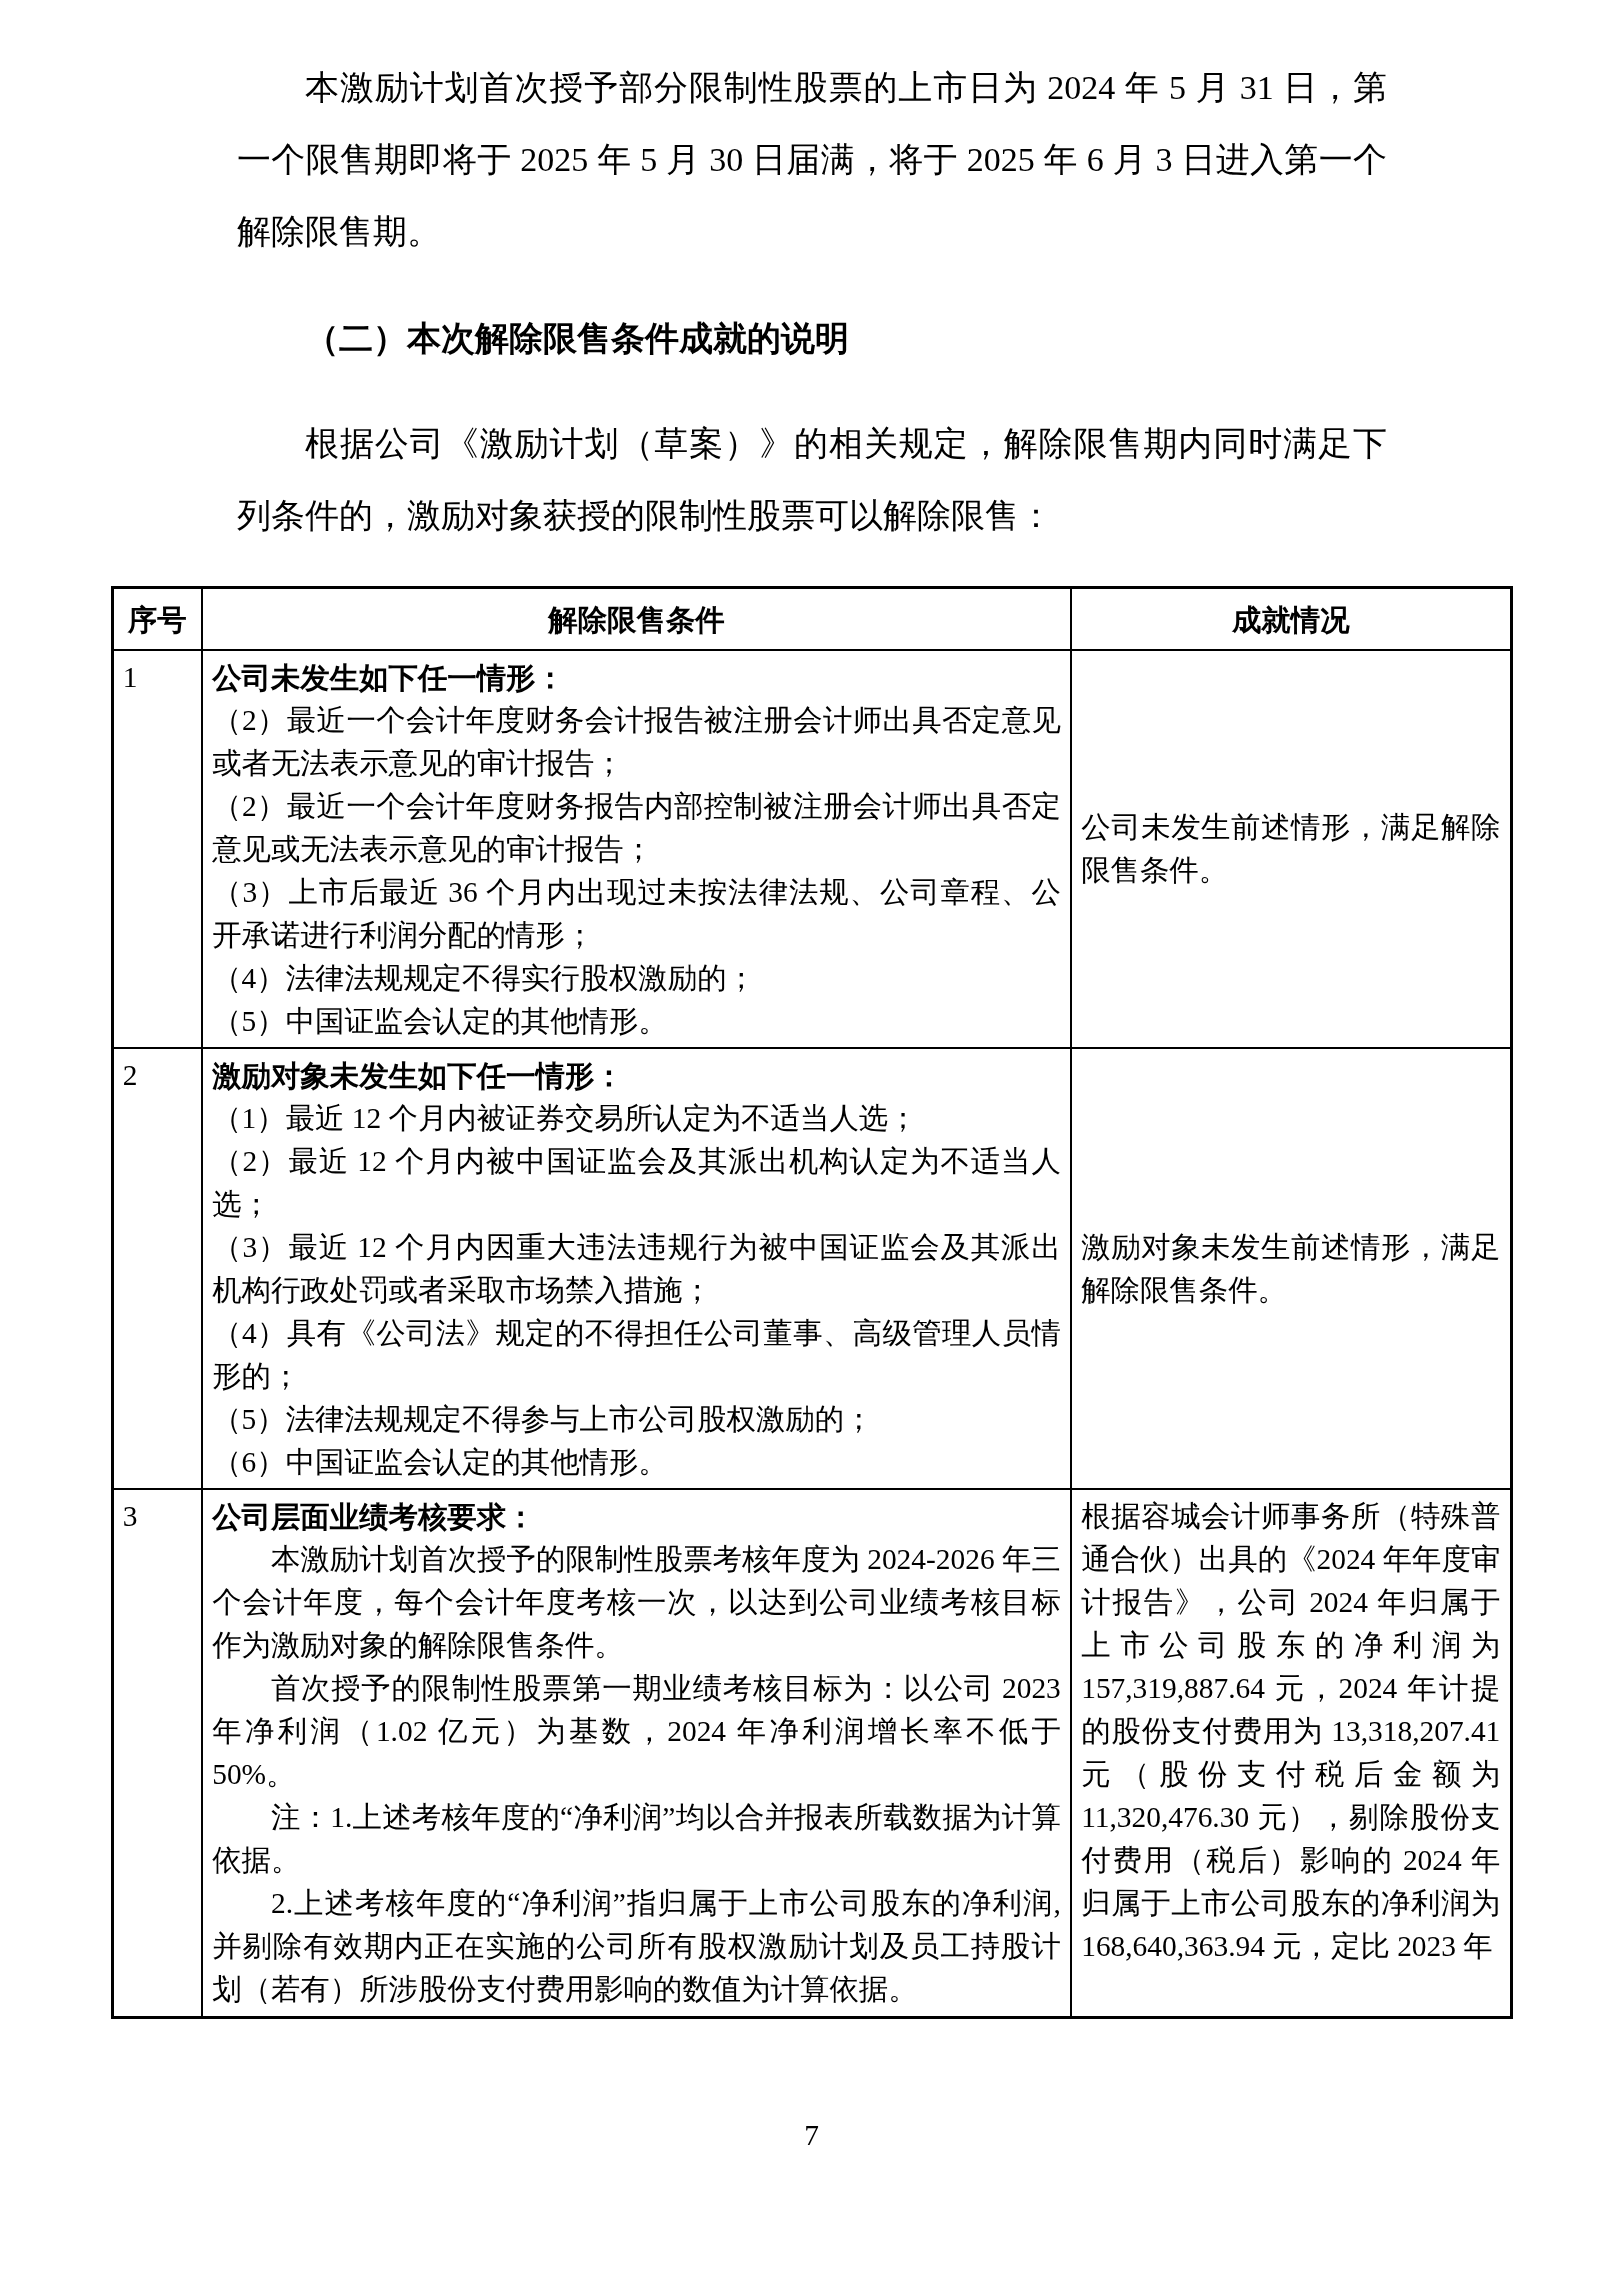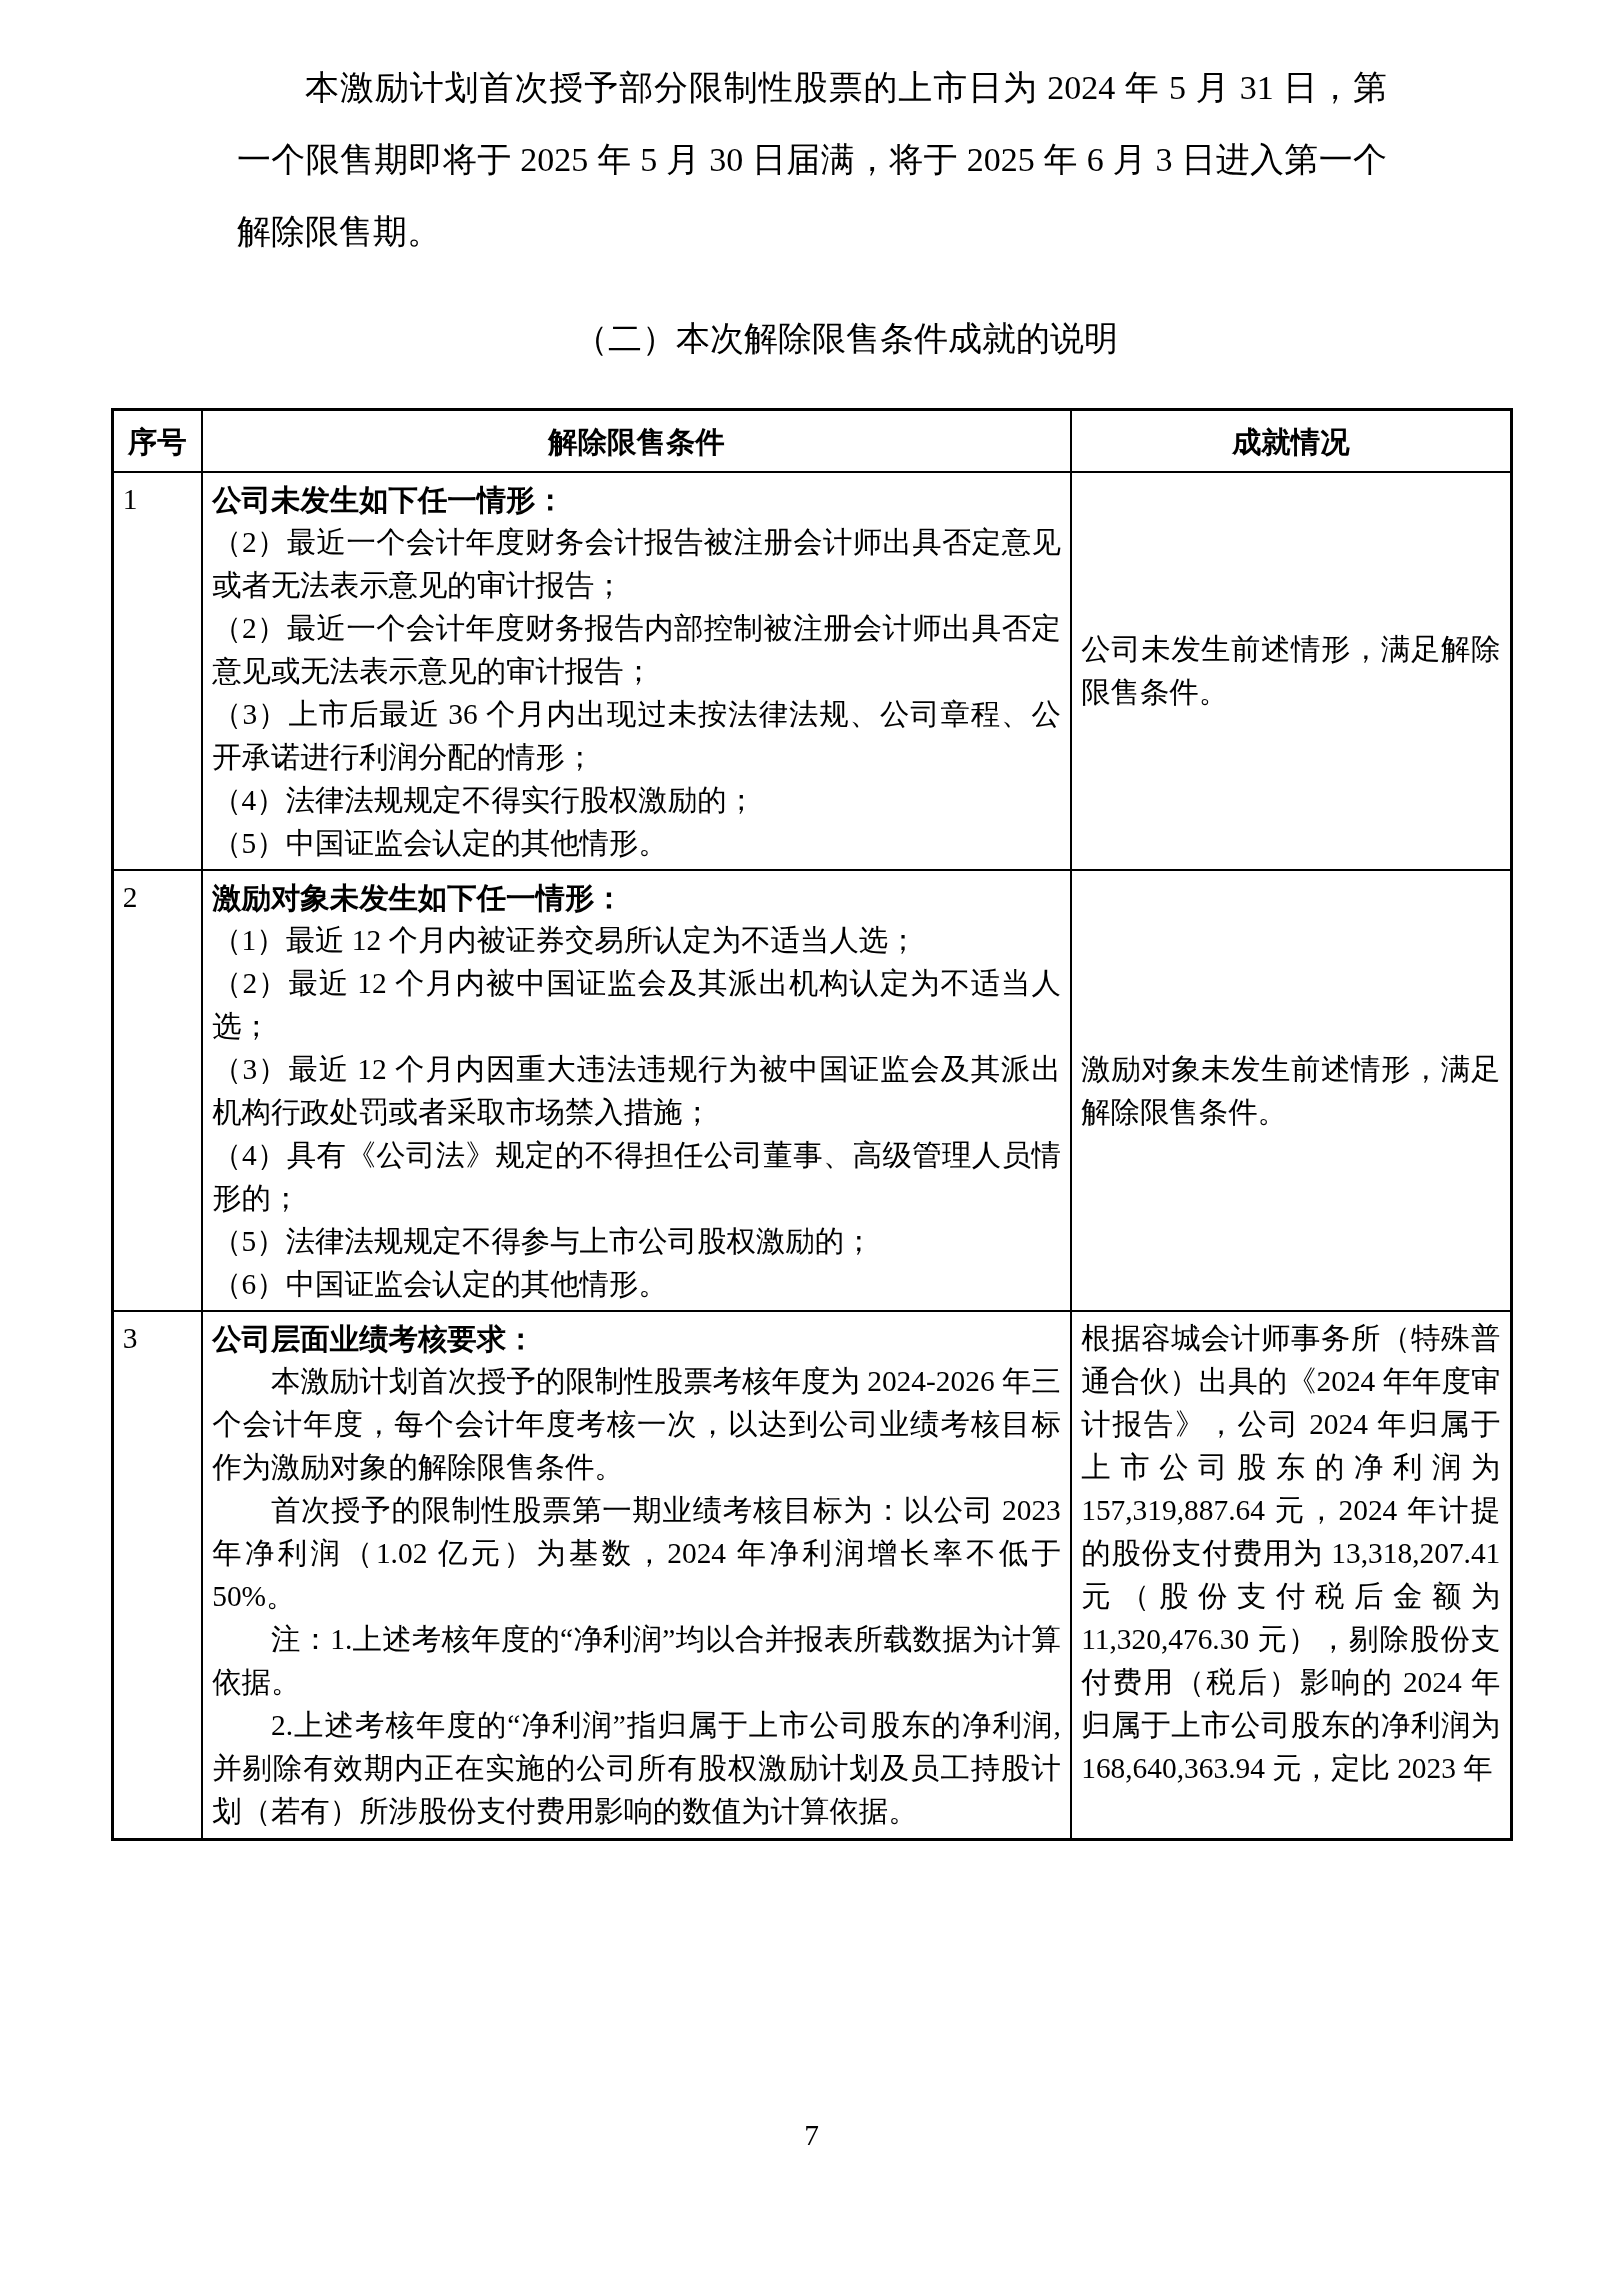--- a/index.html
+++ b/index.html
@@ -33,23 +33,23 @@
     margin-left: 237px;
     margin-right: 236px;
     font-size: 34px;
     line-height: 72px;
     text-align: justify;
   }
   .indent2 { text-indent: 2em; }
   .para-intro   { margin-top: 52px; }
   .section-heading {
     margin-top: 0px;
-    font-weight: normal;
+    font-weight: bold;
     font-family: "Liberation Sans", "DejaVu Sans", sans-serif;
-    text-align: center;
+    text-align: left;
   }
   .para-leadin  { margin-top: 15.7px; }
   
   table.conditions {
     margin: 9.8px auto 0 auto;
     width: 1400px;
     table-layout: fixed;
     border-collapse: collapse;
     font-size: 29.4px;
     line-height: 43px;
@@ -95,20 +95,21 @@
 </head>
 <body>
 
 <div class="page">
 
 
   <p class="body-text indent2 para-intro">本激励计划首次授予部分限制性股票的上市日为 2024 年 5 月 31 日，第一个限售期即将于 2025 年 5 月 30 日届满，将于 2025 年 6 月 3 日进入第一个解除限售期。</p>
 
   <p class="body-text indent2 section-heading">（二）本次解除限售条件成就的说明</p>
 
+  <p class="body-text indent2 para-leadin">根据公司《激励计划（草案）》的相关规定，解除限售期内同时满足下列条件的，激励对象获授的限制性股票可以解除限售：</p>
 
   <table class="conditions">
     <colgroup>
       <col style="width:90px">
       <col style="width:869px">
       <col style="width:440px">
     </colgroup>
     <thead>
       <tr>
         <th>序号</th>

